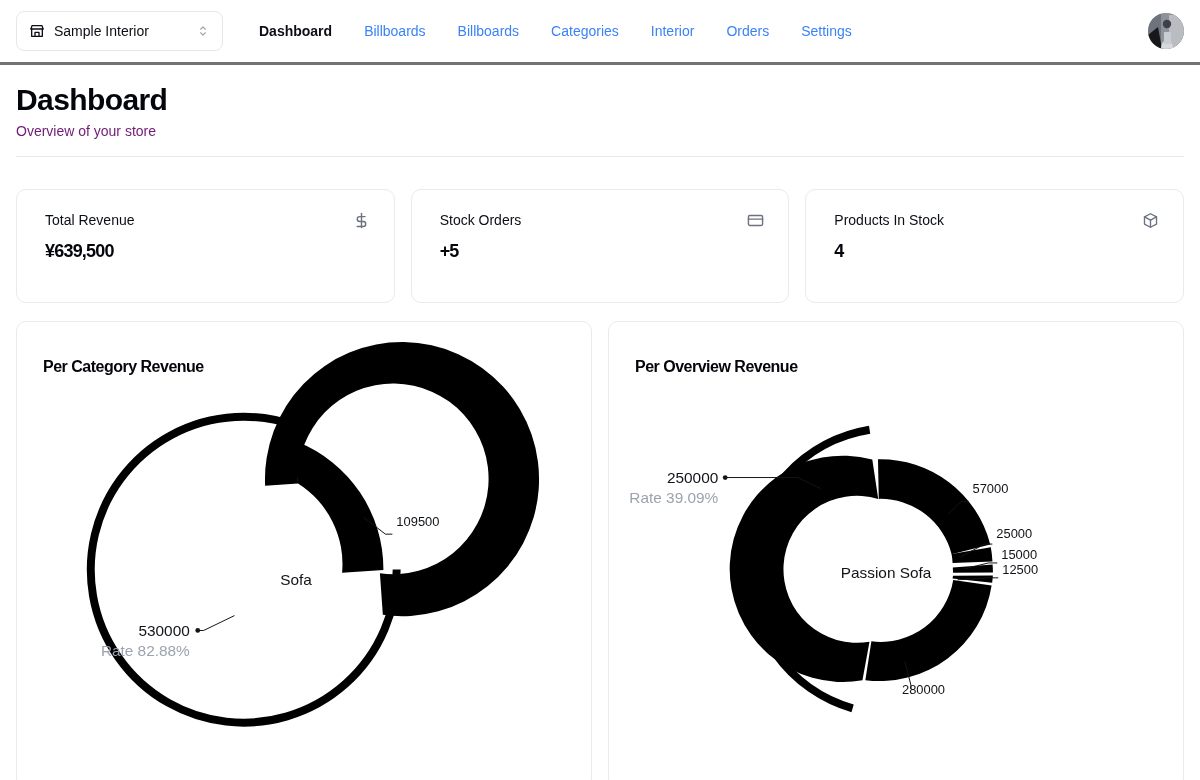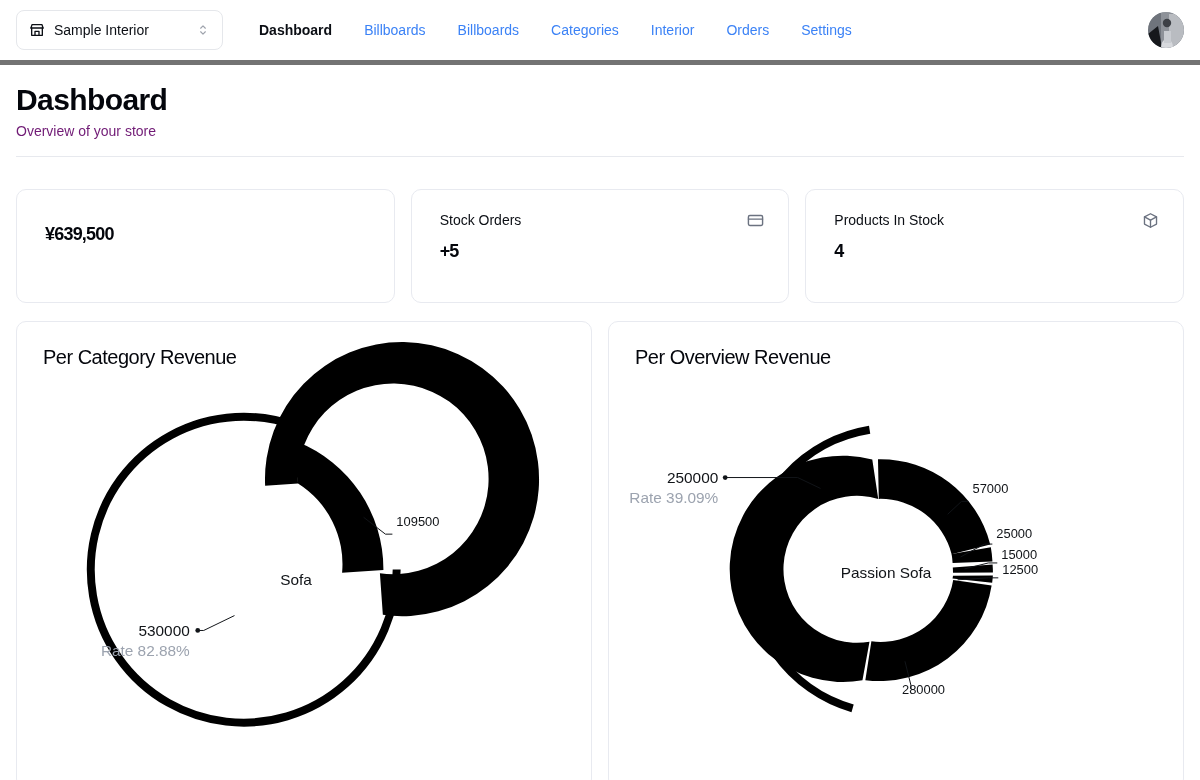--- a/index.html
+++ b/index.html
@@ -7,21 +7,21 @@
     width: 1200px; height: 780px;
     background: #ffffff;
     font-family: "Liberation Sans", sans-serif;
     -webkit-font-smoothing: antialiased;
     overflow: hidden;
   }
 
   
   .topbar {
     height: 65px;
-    border-bottom: 5px solid #737373;
+    border-bottom: 3px solid #737373;
     display: flex;
     align-items: center;
     padding: 0 16px;
     background: #fff;
   }
   .store-select {
     width: 207px; height: 40px;
     border: 1px solid #e5e7eb;
     border-radius: 8px;
     display: flex; align-items: center;
@@ -107,22 +107,22 @@
   }
   .chart-card {
     border: 1px solid #e8eaf0;
     border-radius: 10px;
     background: #fff;
     height: 468px;
     position: relative;
     overflow: hidden;
   }
   .chart-title {
-    position: absolute; top: 24px; left: 26px;
-    font-size: 20px; font-weight: 400; letter-spacing: -0.5px;
+    position: absolute; top: 36px; left: 26px;
+    font-size: 16px; font-weight: 700; letter-spacing: -0.5px;
     color: #04060c;
   }
   .chart-svg { position: absolute; inset: 0; width: 100%; height: 100%; display:block; }
   .lbl { font-family: "Liberation Sans", sans-serif; font-size: 13px; fill: #111418; }
   .lbl-big { font-size: 15.5px; fill: #111418; }
   .lbl-rate { font-size: 15.5px; fill: #9ca3af; }
   .lbl-center { font-size: 15.5px; fill: #111418; }
 </style>
 </head>
 <body>
@@ -181,20 +181,29 @@
 
   <div class="page-head">
     <div class="page-title">Dashboard</div>
     <div class="page-sub">Overview of your store</div>
     <div class="divider"></div>
   </div>
 
   <div class="stats">
 
     <div class="stat-card">
+      <div class="stat-top">
+        <span class="stat-label">Total Revenue</span>
+        <span class="stat-icon">
+          <svg viewBox="0 0 24 24" width="17" height="17" fill="none" stroke="#6b7280" stroke-width="2" stroke-linecap="round" stroke-linejoin="round">
+            <line x1="12" y1="2" x2="12" y2="22"></line>
+            <path d="M17 6.5H9.5a3.5 3.5 0 0 0 0 7h5a3.5 3.5 0 0 1 0 7H6"></path>
+          </svg>
+        </span>
+      </div>
       <div class="stat-value">¥639,500</div>
     </div>
 
     <div class="stat-card">
       <div class="stat-top">
         <span class="stat-label">Stock Orders</span>
         <span class="stat-icon">
           <svg viewBox="0 0 24 24" width="17" height="17" fill="none" stroke="#6b7280" stroke-width="2" stroke-linecap="round" stroke-linejoin="round">
             <rect x="2" y="5" width="20" height="14" rx="2"></rect>
             <line x1="2" y1="10" x2="22" y2="10"></line>

